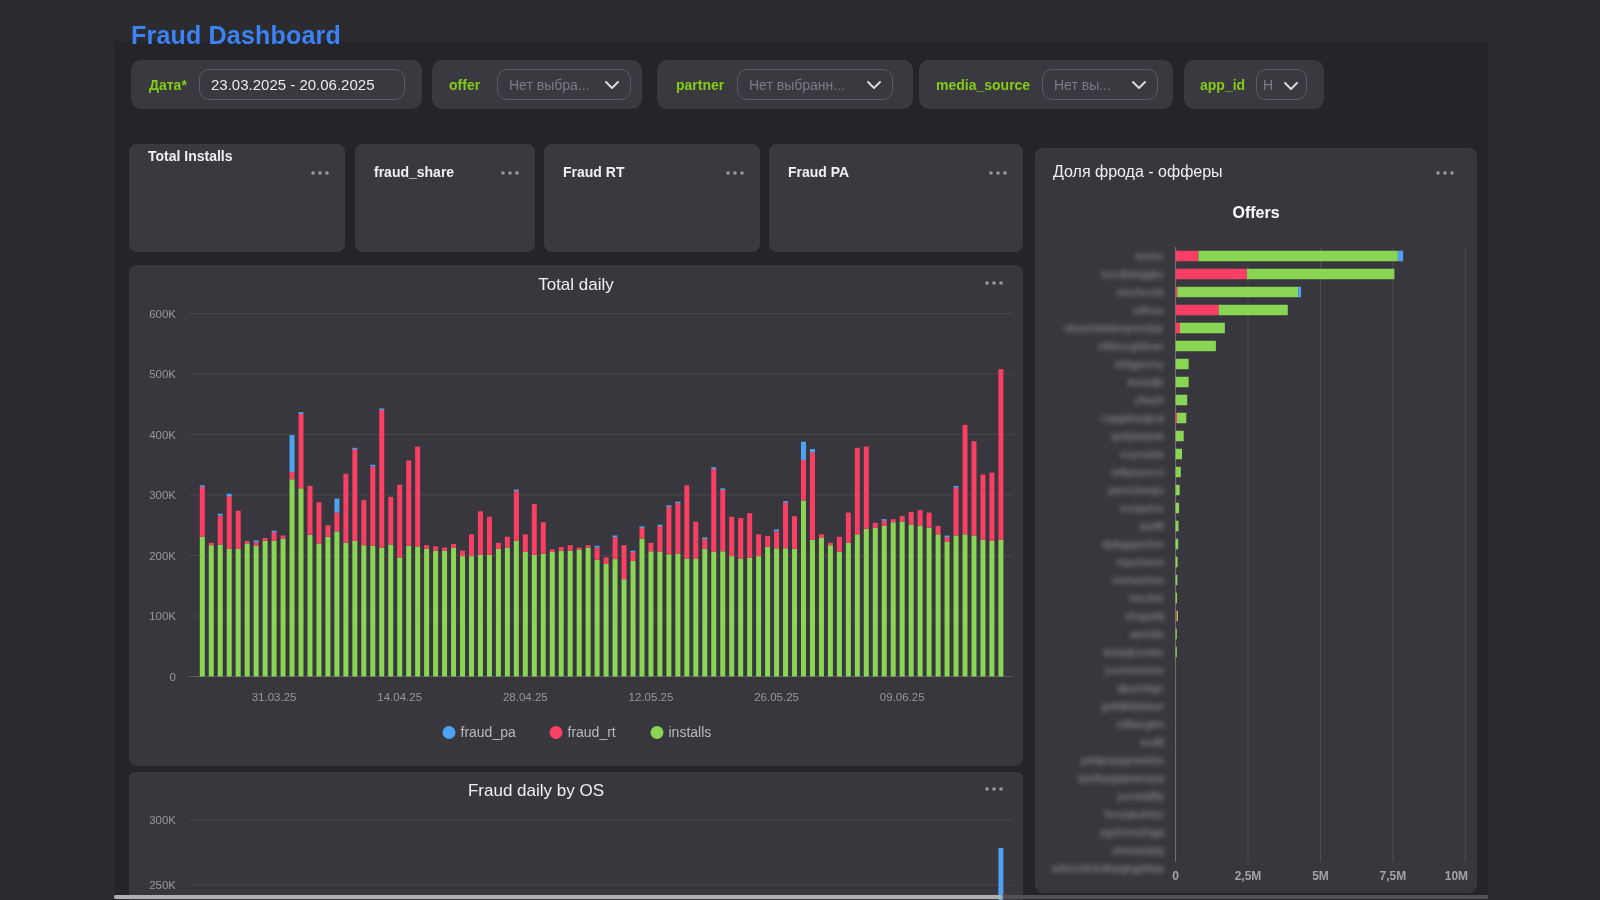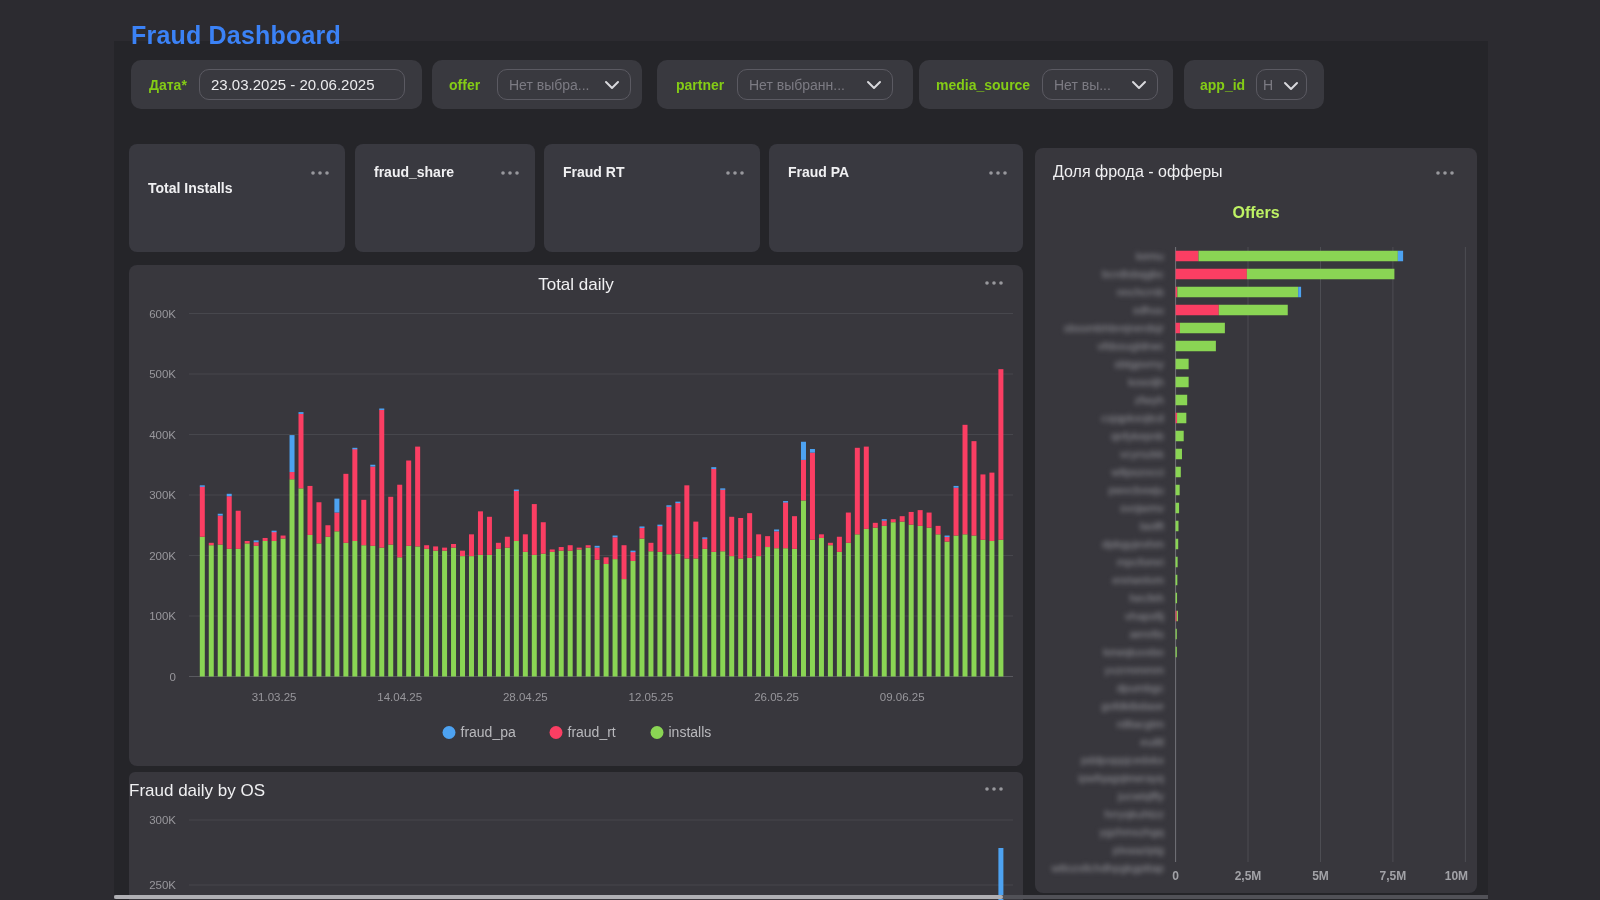--- a/index.html
+++ b/index.html
@@ -52,21 +52,21 @@
 
 <div class="fbox" style="left:1184px;width:140px;"></div>
 <div class="flbl" style="left:1200px;">app_id</div>
 <div class="sel" style="left:1256px;width:51px;"></div>
 <div class="ph" style="left:1263px;width:9px;">Н</div>
 <svg style="position:absolute;left:1283px;top:81px" width="16" height="10" viewBox="0 0 16 10">
     <path d="M2 2 L8 8 L14 2" fill="none" stroke="#d8d8dc" stroke-width="2" stroke-linecap="round" stroke-linejoin="round"></path>
   </svg>
 
 <div class="card" style="left:129px;width:216px;"></div>
-<div class="ctitle" style="left:148px;top:180px;">Total Installs</div>
+<div class="ctitle" style="left:148px;top:148px;">Total Installs</div>
 <svg style="position:absolute;left:310px;top:170px" width="24" height="6">
     <circle cx="3" cy="3" r="1.8" fill="#98989d"></circle>
     <circle cx="10" cy="3" r="1.8" fill="#98989d"></circle>
     <circle cx="17" cy="3" r="1.8" fill="#98989d"></circle>
   </svg>
 <div class="card" style="left:355px;width:180px;"></div>
 <div class="ctitle" style="left:374px;top:164px;">fraud_share</div>
 <svg style="position:absolute;left:500px;top:170px" width="24" height="6">
     <circle cx="3" cy="3" r="1.8" fill="#98989d"></circle>
     <circle cx="10" cy="3" r="1.8" fill="#98989d"></circle>
@@ -326,42 +326,42 @@
 <text x="773.2" y="435.5" text-anchor="middle" font-size="11.5" fill="#98979c">09.06.25</text>
 <circle cx="320.0" cy="467.5" r="6.5" fill="#4DA2F1"></circle>
 <text x="331.5" y="472.0" font-size="14" fill="#b9b9bd">fraud_pa</text>
 <circle cx="427.0" cy="467.5" r="6.5" fill="#FB3E63"></circle>
 <text x="438.5" y="472.0" font-size="14" fill="#b9b9bd">fraud_rt</text>
 <circle cx="528.0" cy="467.5" r="6.5" fill="#8AD554"></circle>
 <text x="539.5" y="472.0" font-size="14" fill="#b9b9bd">installs</text>
 </svg>
 
 <div class="panel" style="left:129px;top:772px;width:894px;height:128px;border-radius:6px 6px 0 0;"></div>
-<div class="ptitle" style="left:129px;top:781px;width:814px;">Fraud daily by OS</div>
+<div class="ptitle" style="left:129px;top:781px;width:814px;text-align:center;">Fraud daily by OS</div>
 <svg style="position:absolute;left:984px;top:786px" width="24" height="6">
     <circle cx="3" cy="3" r="1.8" fill="#98989d"></circle>
     <circle cx="10" cy="3" r="1.8" fill="#98989d"></circle>
     <circle cx="17" cy="3" r="1.8" fill="#98989d"></circle>
   </svg>
 <svg style="position:absolute;left:129px;top:772px;" width="894" height="128">
 <line x1="60.0" y1="48.0" x2="884.0" y2="48.0" stroke="#47474d" stroke-width="1"></line>
 <text x="47.0" y="52.0" text-anchor="end" font-size="11.5" fill="#98979c">300K</text>
 <line x1="60.0" y1="113.0" x2="884.0" y2="113.0" stroke="#47474d" stroke-width="1"></line>
 <text x="47.0" y="117.0" text-anchor="end" font-size="11.5" fill="#98979c">250K</text>
 <rect x="869.4" y="76.0" width="5" height="80" fill="#4DA2F1"></rect>
 </svg>
 
 <div class="panel" style="left:1035px;top:148px;width:442px;height:745px;"></div>
 <div class="ptitle" style="left:1053px;top:163px;font-size:16px;">Доля фрода - офферы</div>
 <svg style="position:absolute;left:1435px;top:170px" width="24" height="6">
     <circle cx="3" cy="3" r="1.8" fill="#98989d"></circle>
     <circle cx="10" cy="3" r="1.8" fill="#98989d"></circle>
     <circle cx="17" cy="3" r="1.8" fill="#98989d"></circle>
   </svg>
-<div style="position:absolute;left:1035px;top:204px;width:442px;text-align:center;font-size:16px;font-weight:bold;color:#bef264;">Offers</div>
+<div style="position:absolute;left:1035px;top:204px;width:442px;text-align:center;font-size:16px;font-weight:bold;color:#ffffff;">Offers</div>
 <svg style="position:absolute;left:1035px;top:148px;" width="442" height="745">
 <line x1="140.6" y1="99.0" x2="140.6" y2="714.0" stroke="#73737a" stroke-width="1"></line>
 <line x1="213.0" y1="99.0" x2="213.0" y2="714.0" stroke="#4d4d53" stroke-width="1"></line>
 <line x1="285.5" y1="99.0" x2="285.5" y2="714.0" stroke="#4d4d53" stroke-width="1"></line>
 <line x1="357.9" y1="99.0" x2="357.9" y2="714.0" stroke="#4d4d53" stroke-width="1"></line>
 <line x1="430.4" y1="99.0" x2="430.4" y2="714.0" stroke="#4d4d53" stroke-width="1"></line>
 <rect x="140.60" y="102.75" width="22.89" height="10.5" fill="#FB3E63"></rect>
 <rect x="163.49" y="102.75" width="199.38" height="10.5" fill="#8AD554"></rect>
 <rect x="362.88" y="102.75" width="5.22" height="10.5" fill="#4DA2F1"></rect>
 <rect x="140.60" y="120.75" width="71.29" height="10.5" fill="#FB3E63"></rect>

